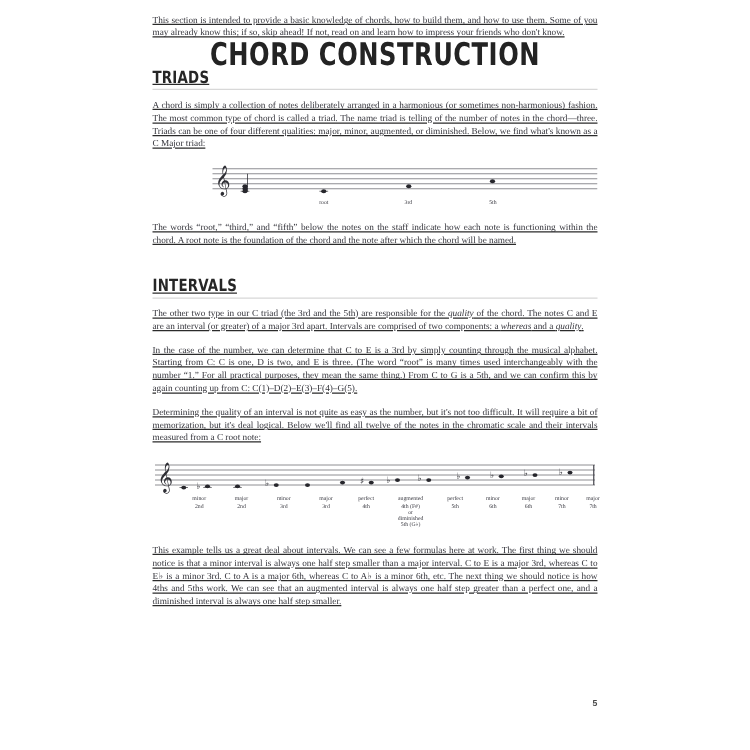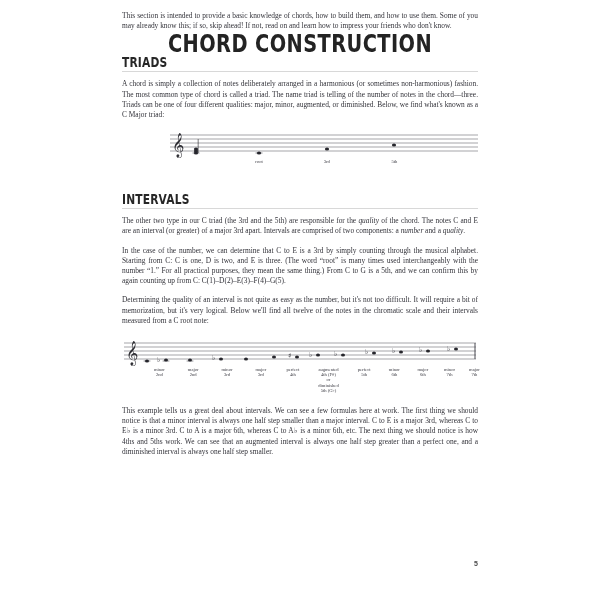--- a/index.html
+++ b/index.html
@@ -18,20 +18,21 @@
   .page {
     position: absolute;
     inset: 0;
     padding: 0;
   }
   .content {
     position: absolute;
     left: 122px;
     top: 0;
     width: 356px;
+    text-decoration: underline;
   }
   .page-title {
     text-align: center;
     font-family: "DejaVu Sans Condensed", "Liberation Sans Narrow", "Liberation Sans", sans-serif;
     font-weight: bold;
     font-size: 25px;
     letter-spacing: 0.5px;
     color: #232323;
     margin: 0;
     padding-top: 29px;
@@ -147,31 +148,32 @@
         </g>
       </svg>
       <div class="label-row">
         <span class="note-label" style="left:38.5%; top:0;">root</span>
         <span class="note-label" style="left:57.5%; top:0;">3rd</span>
         <span class="note-label" style="left:76.5%; top:0;">5th</span>
       </div>
       <div style="height:9px"></div>
     </div>
 
+    <p class="body-text">The words “root,” “third,” and “fifth” below the notes on the staff indicate how each note is functioning within the chord. A root note is the foundation of the chord and the note after which the chord will be named.</p>
 
     <div class="sec-gap"></div>
 
     <h2 class="section-head">INTERVALS</h2>
     <hr class="section-rule">
 
-    <p class="body-text"><span>The other two type in our C triad (the 3rd and the 5th) are responsible for the </span><i>quality</i><span> of the chord. The notes C and E are an interval (or greater) of a major 3rd apart. Intervals are comprised of two components: a </span><i>number</i><span> and a </span><i>quality</i><span>.</span></p>
+    <p class="body-text"><span>The other two type in our C triad (the 3rd and the 5th) are responsible for the </span><i>quality</i><span> of the chord. The notes C and E are an interval (or greater) of a major 3rd apart. Intervals are comprised of two components: a </span><i>whereas</i><span> and a </span><i>quality</i><span>.</span></p>
 
     <p class="body-text">In the case of the number, we can determine that C to E is a 3rd by simply counting through the musical alphabet. Starting from C: C is one, D is two, and E is three. (The word “root” is many times used interchangeably with the number “1.” For all practical purposes, they mean the same thing.) From C to G is a 5th, and we can confirm this by again counting up from C: C(1)–D(2)–E(3)–F(4)–G(5).</p>
 
-    <p class="body-text">Determining the quality of an interval is not quite as easy as the number, but it's not too difficult. It will require a bit of memorization, but it's very logical. Below we'll find all twelve of the notes in the chromatic scale and their intervals measured from a C root note:</p>
+    <p class="body-text">Determining the quality of an interval is not quite as easy as the number, but it's not too difficult. It will require a bit of memorization, but it's deal logical. Below we'll find all twelve of the notes in the chromatic scale and their intervals measured from a C root note:</p>
 
     <div class="staff-block" style="margin-top:9px;">
       <svg class="staff-svg" width="356" height="32" viewBox="0 0 356 32">
         <g stroke="#4a4a52" stroke-width="0.5">
           <line x1="2" y1="8" x2="354" y2="8"></line>
           <line x1="2" y1="12" x2="354" y2="12"></line>
           <line x1="2" y1="16" x2="354" y2="16"></line>
           <line x1="2" y1="20" x2="354" y2="20"></line>
           <line x1="2" y1="24" x2="354" y2="24"></line>
         </g>

